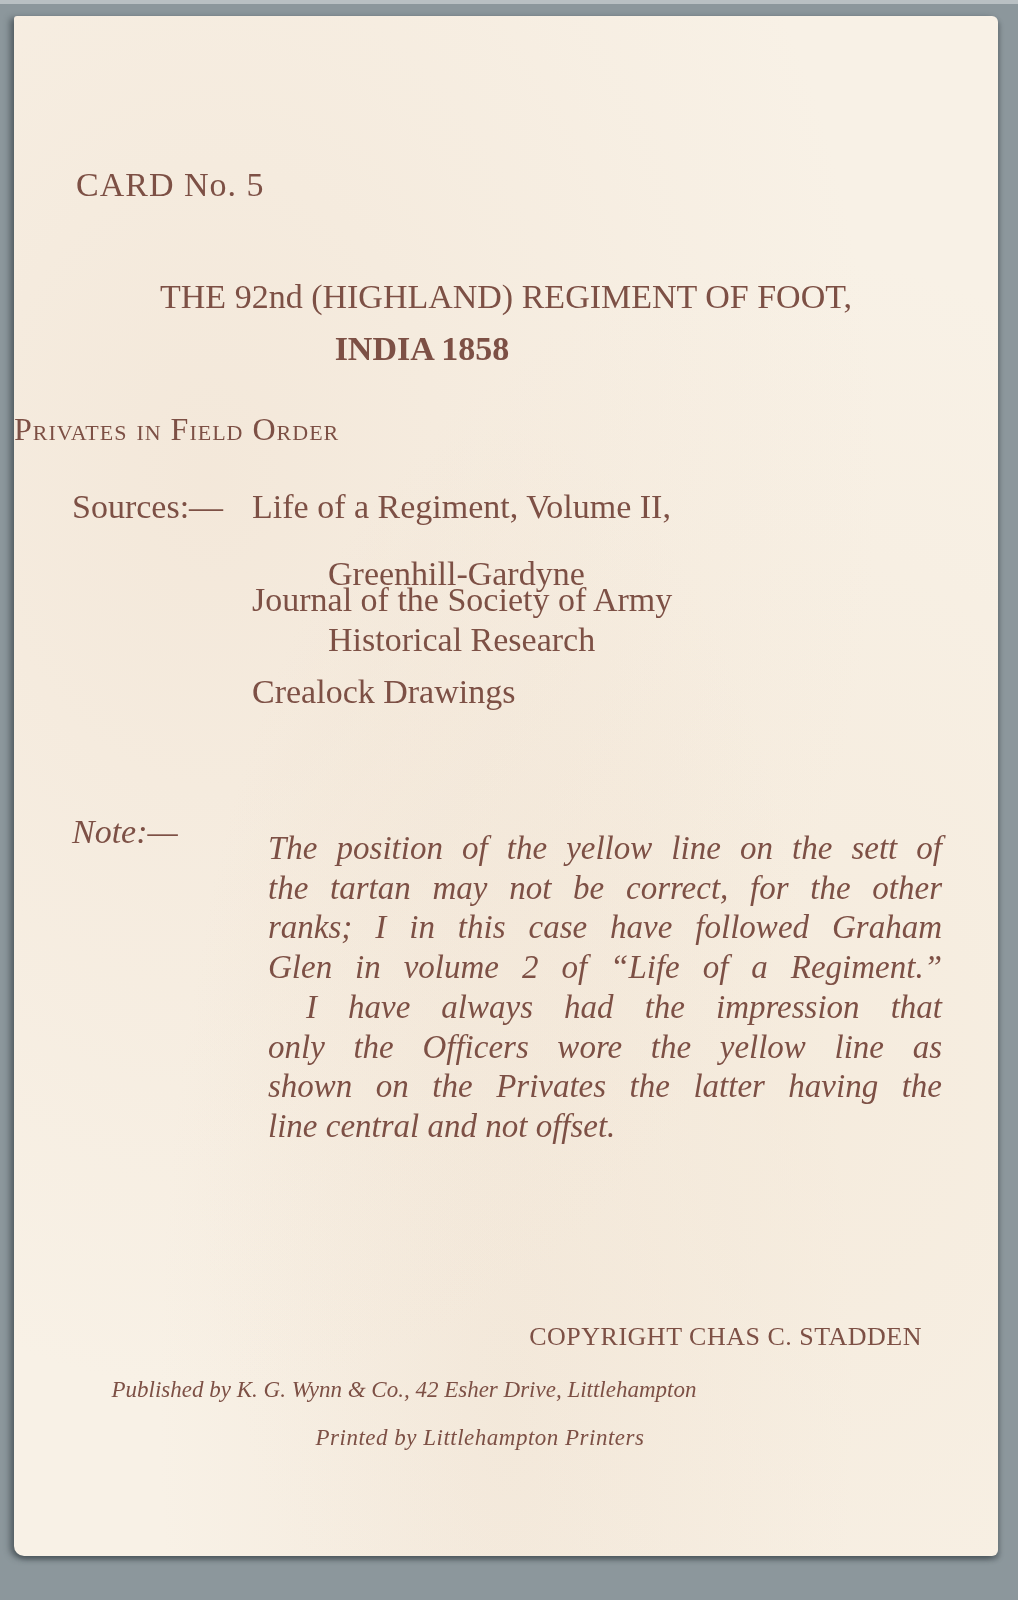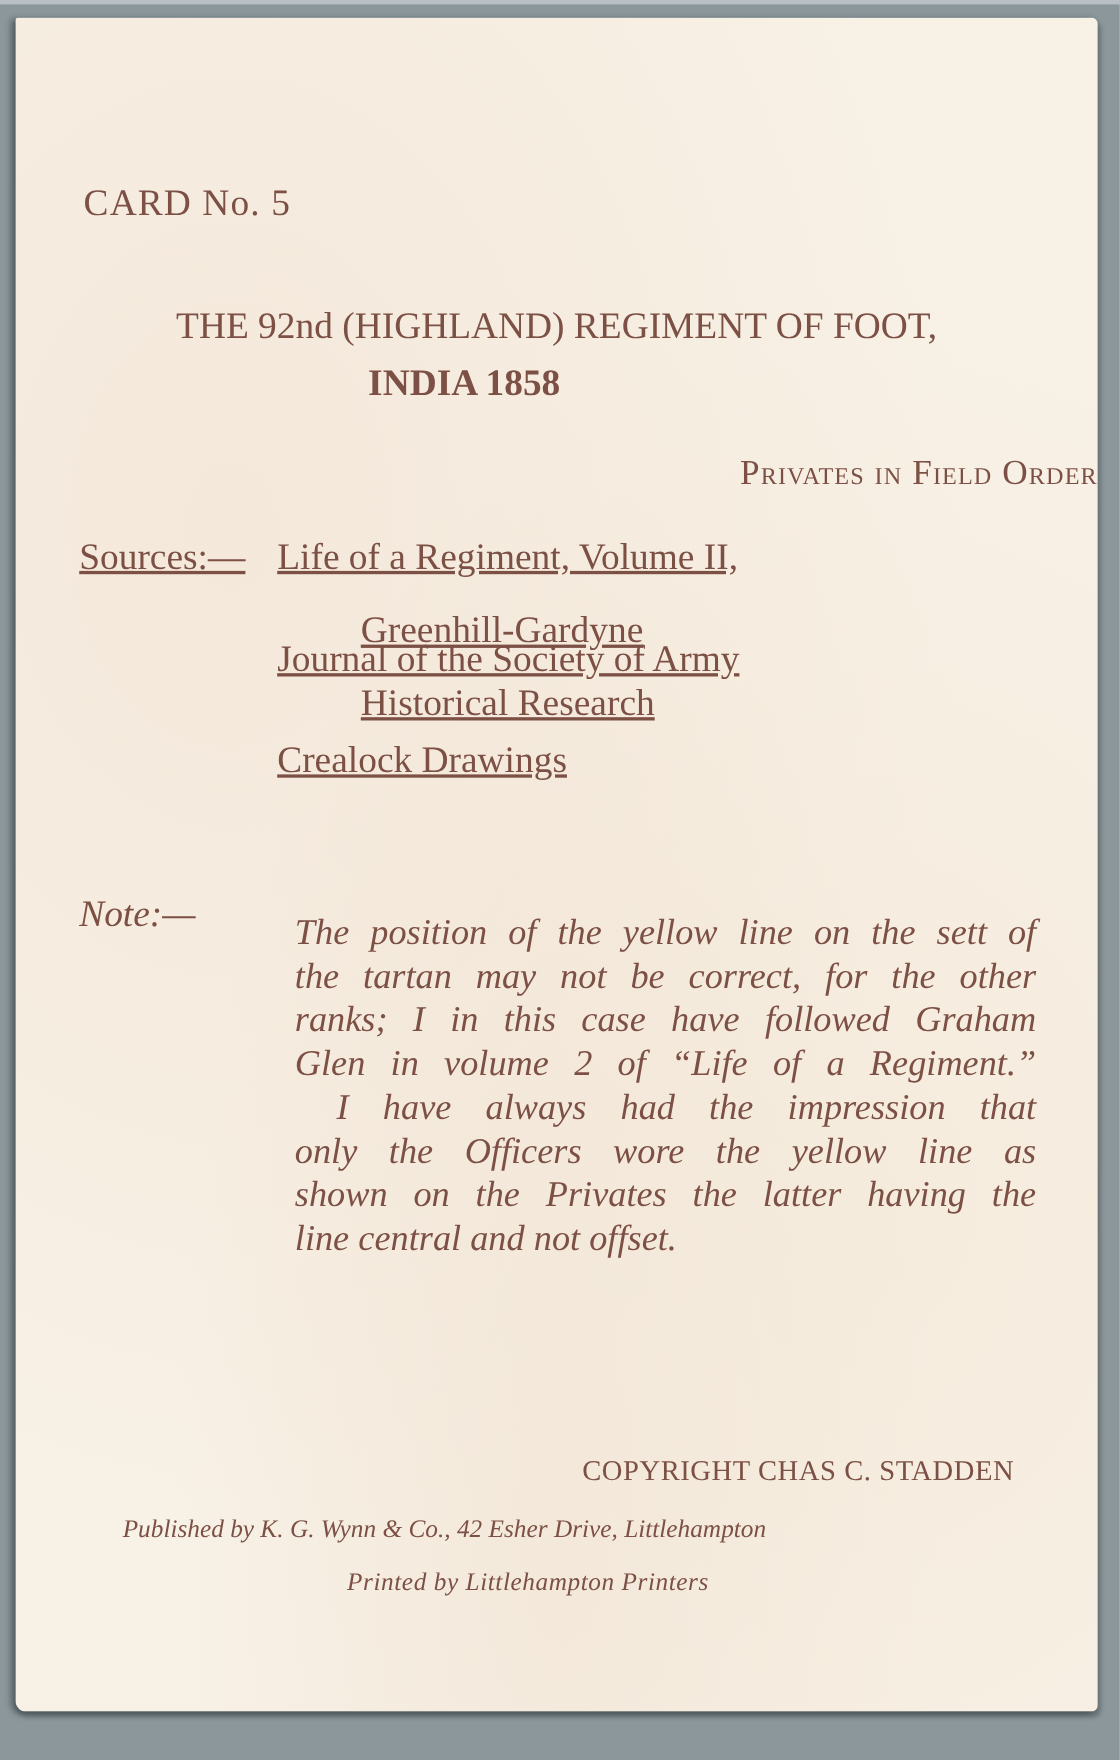--- a/index.html
+++ b/index.html
@@ -19,23 +19,23 @@
         radial-gradient(ellipse at 80% 70%, rgba(240,225,205,0.35), transparent 55%),
         radial-gradient(ellipse at 50% 90%, rgba(230,210,190,0.25), transparent 50%);
       border-radius: 3px 6px 6px 10px;
       box-shadow: -4px 2px 6px rgba(40,50,55,0.55), 2px 4px 4px rgba(60,70,75,0.4);
       color: #7d5045;
     }
     .t { position: absolute; margin: 0; white-space: nowrap; color: #7d5045; }
     .card-no { left: 62px; top: 150px; font-size: 34px; letter-spacing: 1px; }
     .title1 { left: 0; width: 984px; text-align: center; top: 262px; font-size: 34px; font-weight: normal; }
     .title2 { left: 0; width: 816px; text-align: center; top: 314px; font-size: 34px; font-weight: bold; }
-    .subtitle { left: 0; width: 984px; text-align: right; top: 395px; font-size: 32px; font-variant: small-caps; letter-spacing: 1px; }
+    .subtitle { left: 0; width: 984px; text-align: left; top: 395px; font-size: 32px; font-variant: small-caps; letter-spacing: 1px; }
 
-    .src { font-size: 34px; text-decoration: underline; }
+    .src { font-size: 34px; }
     .src-label { left: 58px; top: 472px; }
     .src-1a { left: 238px; top: 472px; }
     .src-1b { left: 314px; top: 539px; }
     .src-2a { left: 238px; top: 565px; }
     .src-2b { left: 314px; top: 605px; }
     .src-3 { left: 238px; top: 657px; }
     .src-4 { left: 238px; top: 708px; }
 
     .note { font-style: italic; font-size: 34px; }
     .note-label { left: 58px; top: 797px; }

